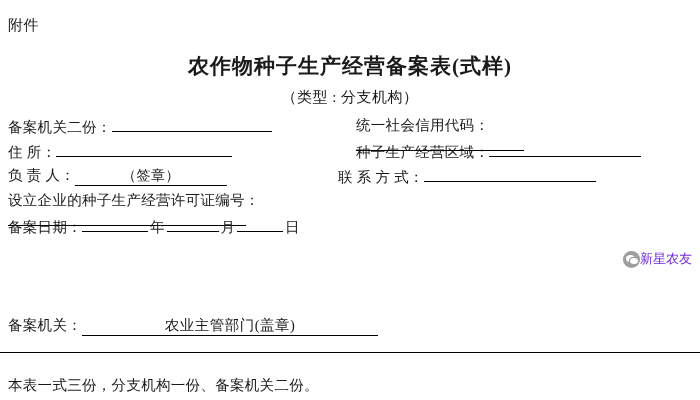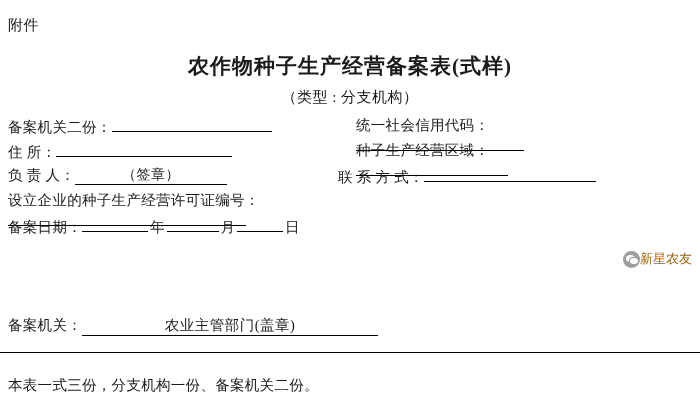--- a/index.html
+++ b/index.html
@@ -130,21 +130,21 @@
     letter-spacing: 0.3px;
   }
 
   
   .badge {
     position: absolute;
     right: 8px;
     bottom: 12px;
     display: flex;
     align-items: center;
-    color: #a16207;
+    color: #6d28d9;
     font-size: 13px;
     font-family: "Liberation Sans", sans-serif;
   }
   .badge .wx {
     width: 17px;
     height: 17px;
     border-radius: 50%;
     background: #9e9e9e;
     position: relative;
     flex: 0 0 auto;
@@ -191,28 +191,28 @@
         <span class="lbl">统一社会信用代码：</span>
         <span class="blank b-168"></span>
       </span>
     </div>
 
     <div class="row">
       <span class="field" style="left:0;text-align:right;">
         <span class="lbl">住      所：</span>
         <span class="blank b-180"></span>
       </span>
-      <span class="field" style="left:348px;flex-direction:column;">
+      <span class="field" style="left:348px;">
         <span class="lbl">种子生产经营区域：</span>
         <span class="blank b-150"></span>
       </span>
     </div>
 
     <div class="row">
-      <span class="field" style="left:0;align-items:center;">
+      <span class="field" style="left:0;">
         <span class="lbl">负 责 人：</span>
         <span class="seal-note">（签章）</span>
       </span>
       <span class="field" style="left:330px;">
         <span class="lbl">联 系 方 式：</span>
         <span class="blank b-175"></span>
       </span>
     </div>
 
     <div class="row">

